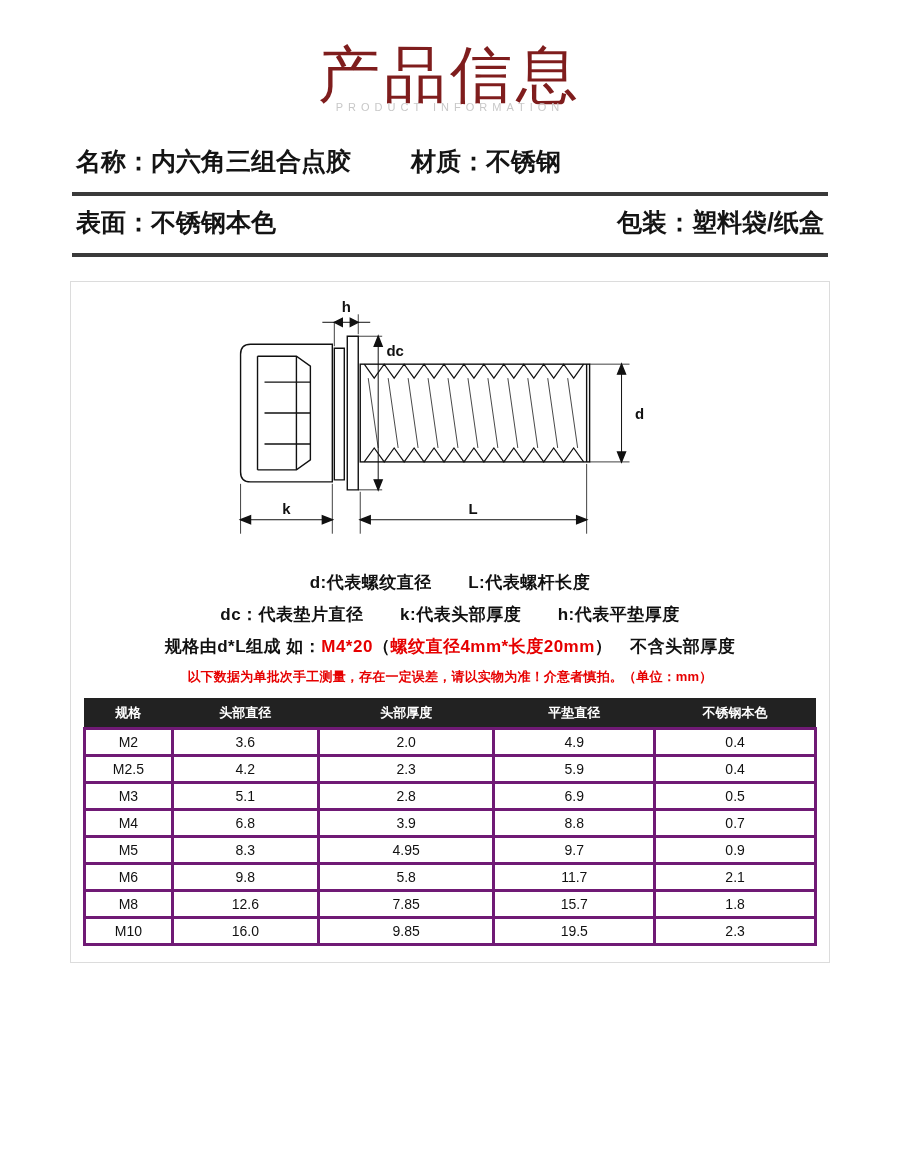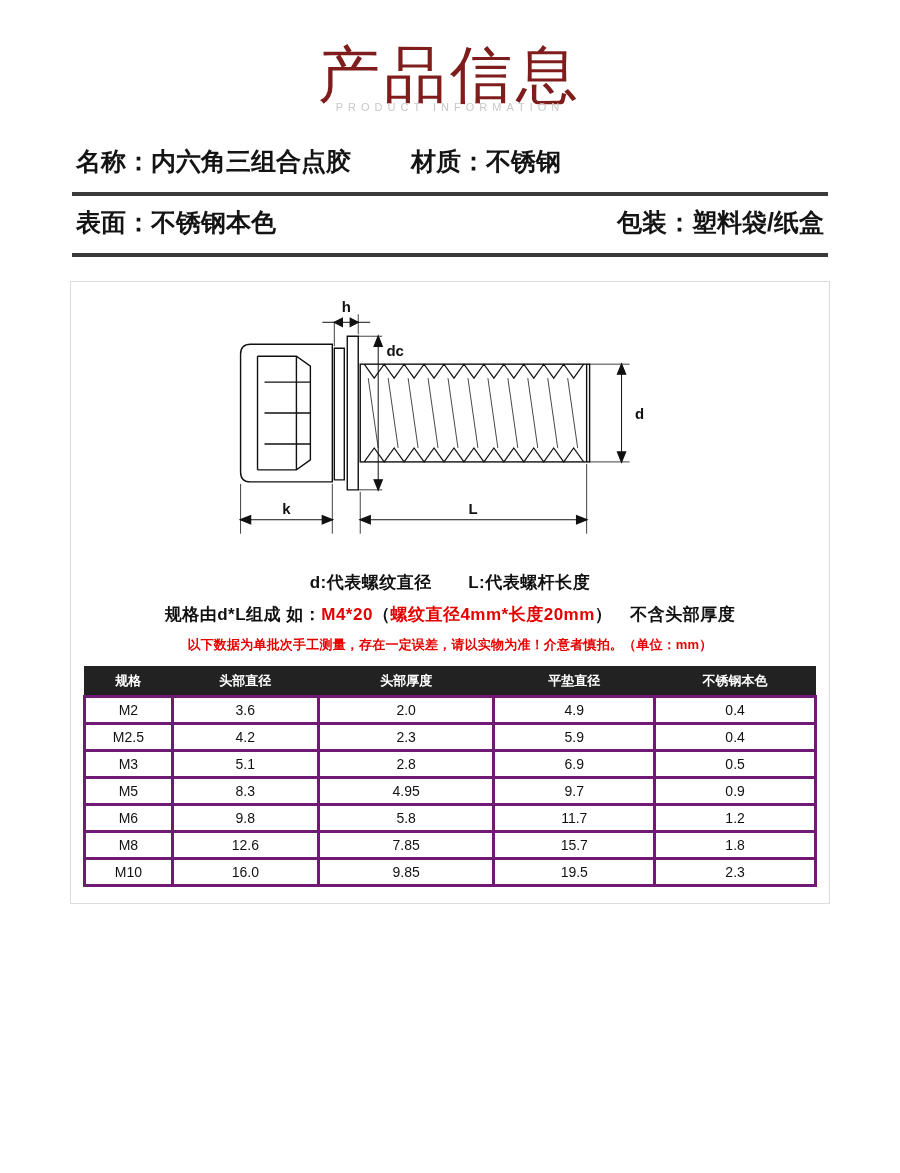--- a/index.html
+++ b/index.html
@@ -246,20 +246,27 @@
       <text class="dlabel" x="204" y="222" text-anchor="middle">k</text>
       <text class="dlabel" x="391" y="222" text-anchor="middle">L</text>
     </svg>
 
     <div class="legend">
       <div class="legend-line">
         <span>d:代表螺纹直径</span>
         <span class="gap"></span>
         <span>L:代表螺杆长度</span>
       </div>
+      <div class="legend-line">
+        <span>dc：代表垫片直径</span>
+        <span class="gap"></span>
+        <span>k:代表头部厚度</span>
+        <span class="gap"></span>
+        <span>h:代表平垫厚度</span>
+      </div>
       <div class="legend-line legend-spec">
         <span>规格由d*L组成   如：</span><span class="red">M4*20</span><span>（</span><span class="red">螺纹直径4mm*长度20mm</span><span>）</span><span class="gap-sm"></span><span>不含头部厚度</span>
       </div>
       <div class="legend-note">以下数据为单批次手工测量，存在一定误差，请以实物为准！介意者慎拍。（单位：mm）</div>
     </div>
 
     <table class="spec">
       <colgroup>
         <col class="c0">
           <col class="c1">
@@ -292,32 +299,39 @@
           <td>0.4</td>
         </tr>
         <tr>
           <td>M3</td>
           <td>5.1</td>
           <td>2.8</td>
           <td>6.9</td>
           <td>0.5</td>
         </tr>
         <tr>
+          <td>M4</td>
+          <td>6.8</td>
+          <td>3.9</td>
+          <td>8.8</td>
+          <td>0.7</td>
+        </tr>
+        <tr>
           <td>M5</td>
           <td>8.3</td>
           <td>4.95</td>
           <td>9.7</td>
           <td>0.9</td>
         </tr>
         <tr>
           <td>M6</td>
           <td>9.8</td>
           <td>5.8</td>
           <td>11.7</td>
-          <td>1.2</td>
+          <td>2.1</td>
         </tr>
         <tr>
           <td>M8</td>
           <td>12.6</td>
           <td>7.85</td>
           <td>15.7</td>
           <td>1.8</td>
         </tr>
         <tr>
           <td>M10</td>

